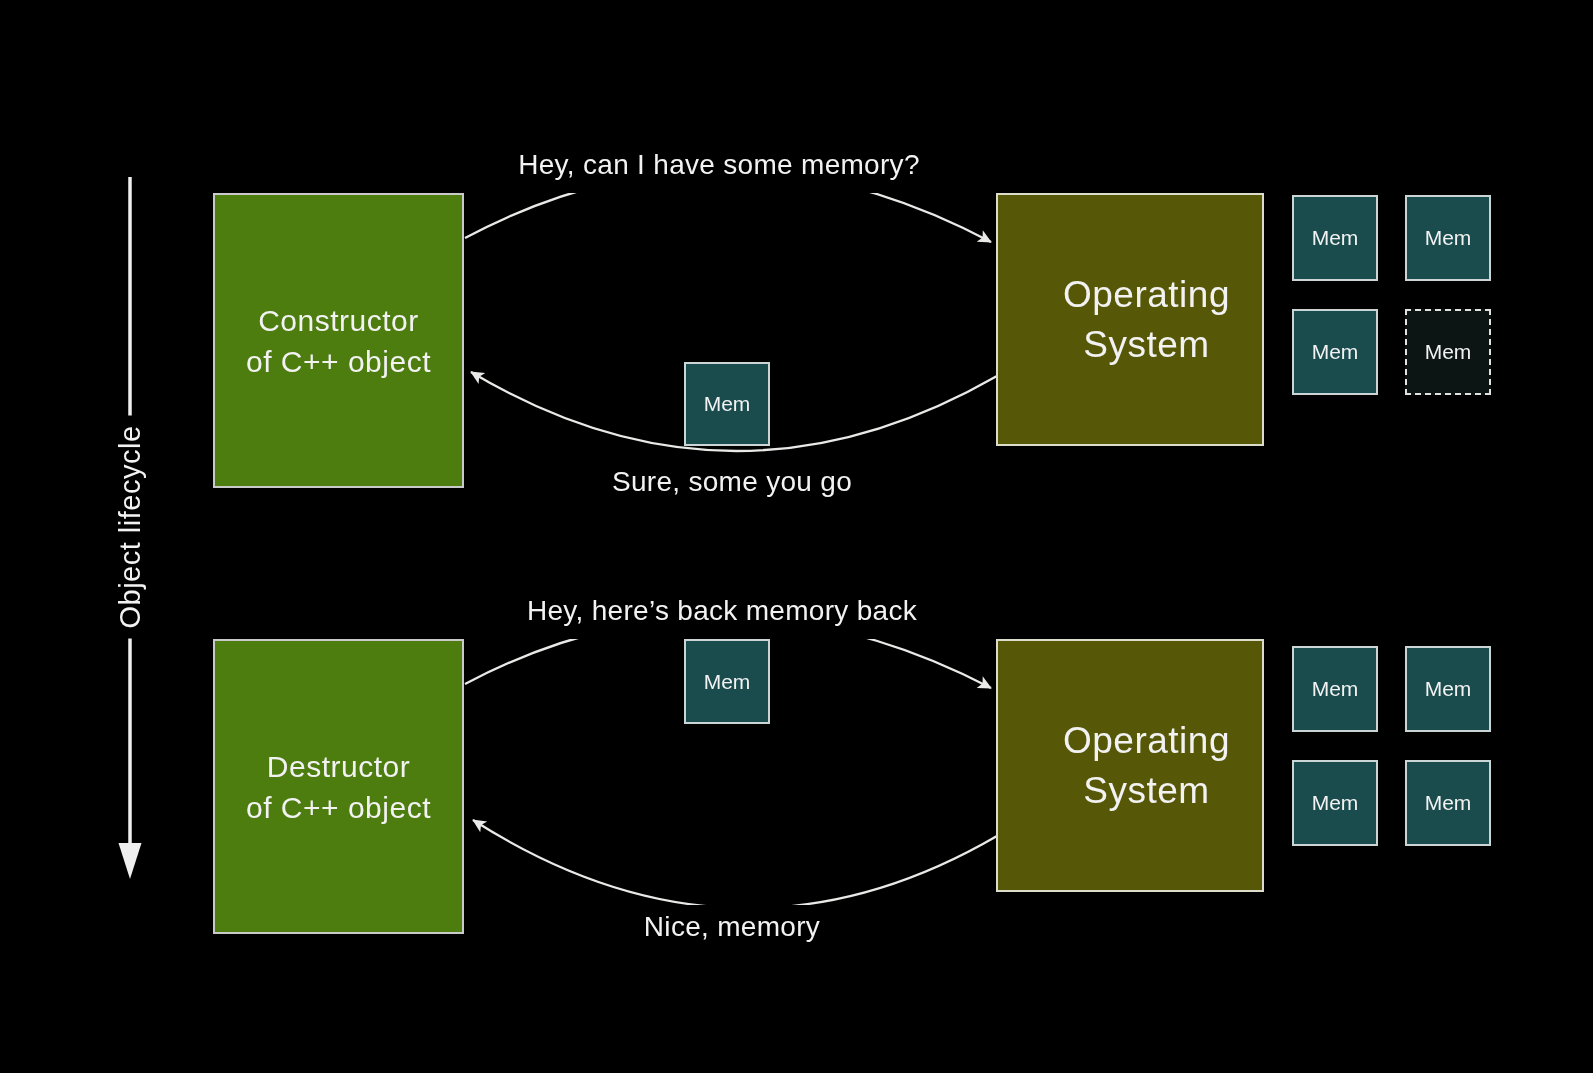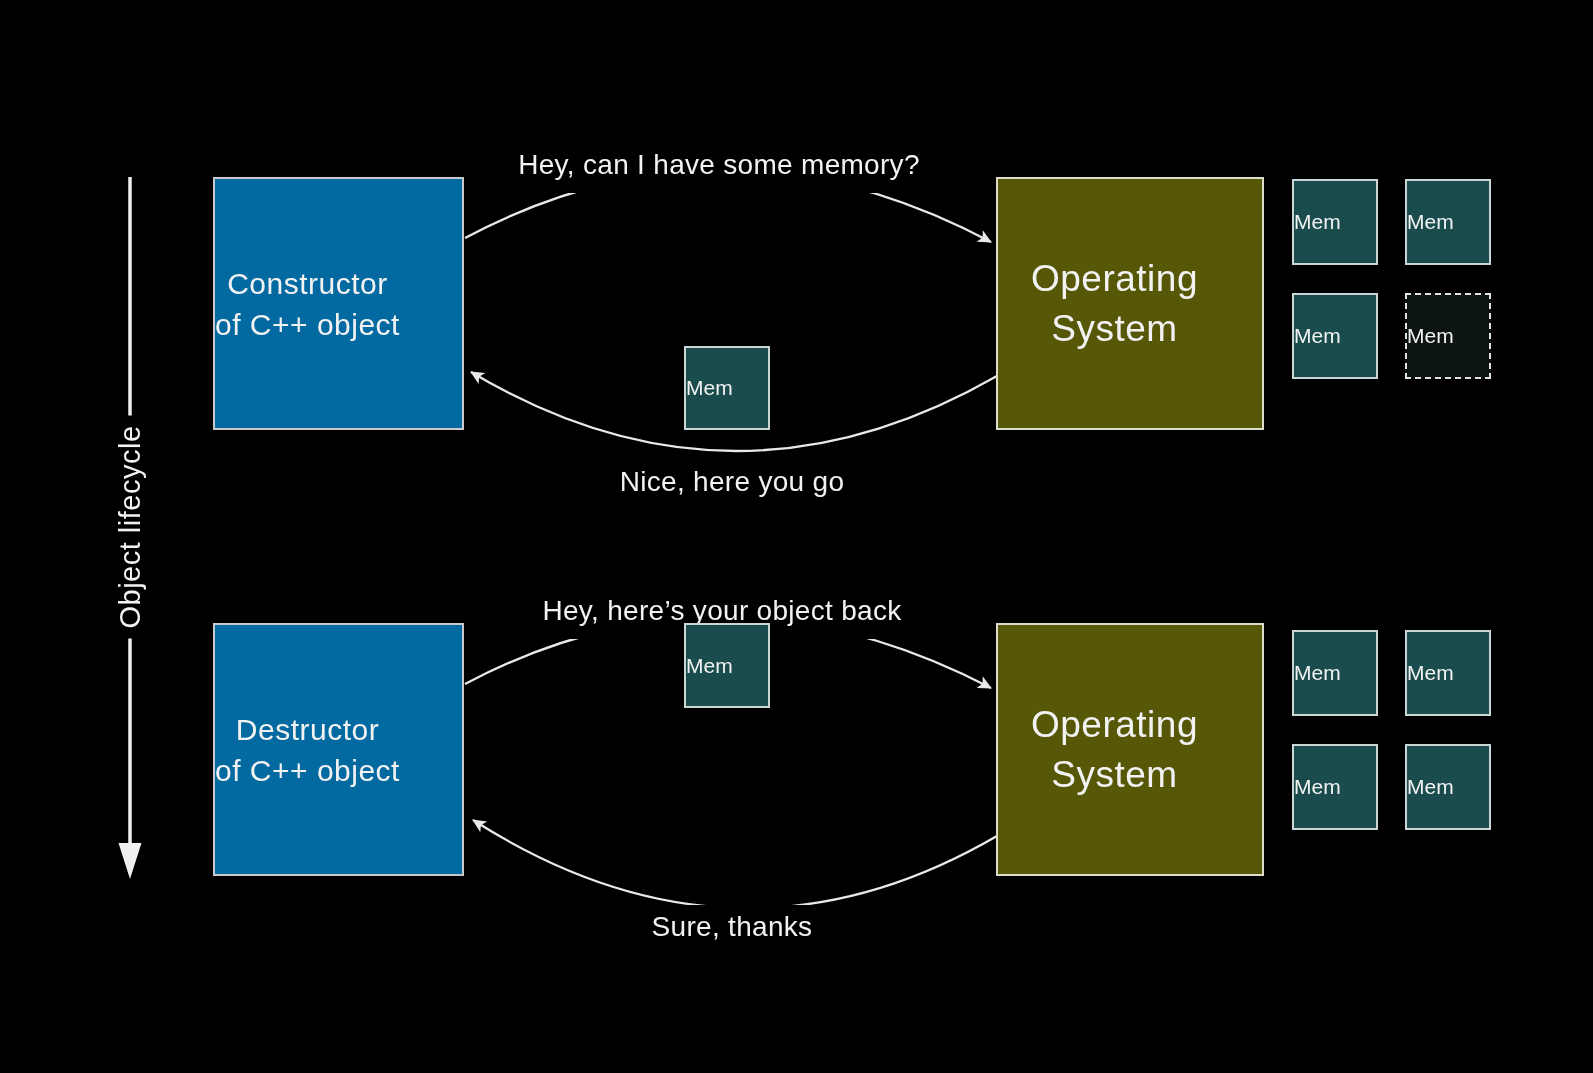--- a/index.html
+++ b/index.html
@@ -19,29 +19,30 @@
   .arrow-layer {
     position: absolute;
     inset: 0;
     z-index: 1;
   }
   .box {
     position: absolute;
     box-sizing: border-box;
     display: flex;
     align-items: center;
-    justify-content: flex-start;
+    justify-content: center;
     text-align: center;
     z-index: 2;
+    margin-top: 16px;
   }
   .actor-box {
-    background: #0369a1;
+    background: #4d7c0f;
     border: 2px solid #c9c9c9;
     width: 251px;
-    height: 253px;
+    height: 295px;
   }
   .actor-label {
     font-size: 30px;
     line-height: 41px;
     letter-spacing: 0.5px;
   }
   .os-box {
     background: #575708;
     border: 2px solid #dcdccb;
     width: 268px;
@@ -125,21 +126,21 @@
         <div>of C++ object</div>
       </div>
     </div>
 
     <div class="speech" style="left:719px; top:146px;">Hey, can I have some memory?</div>
 
     <div class="box mem-box" style="left:684px; top:346px; height:84px;">
       <span>Mem</span>
     </div>
 
-    <div class="speech reply" style="left:732px; top:457px;">Nice, here you go</div>
+    <div class="speech reply" style="left:732px; top:457px;">Sure, some you go</div>
 
     <div class="box os-box" style="left:996px; top:177px;">
       <div class="os-label">
         <div>Operating</div>
         <div>System</div>
       </div>
     </div>
 
     <div class="box mem-box" style="left:1292px; top:179px;">
       <span>Mem</span>
@@ -157,27 +158,27 @@
 
   <section>
 
     <div class="box actor-box" style="left:213px; top:623px;">
       <div class="actor-label">
         <div>Destructor</div>
         <div>of C++ object</div>
       </div>
     </div>
 
-    <div class="speech" style="left:722px; top:592px;">Hey, here’s your object back</div>
+    <div class="speech" style="left:722px; top:592px;">Hey, here’s back memory back</div>
 
     <div class="box mem-box" style="left:684px; top:623px; height:85px;">
       <span>Mem</span>
     </div>
 
-    <div class="speech reply" style="left:732px; top:902px;">Sure, thanks</div>
+    <div class="speech reply" style="left:732px; top:902px;">Nice, memory</div>
 
     <div class="box os-box" style="left:996px; top:623px;">
       <div class="os-label">
         <div>Operating</div>
         <div>System</div>
       </div>
     </div>
 
     <div class="box mem-box" style="left:1292px; top:630px;">
       <span>Mem</span>

